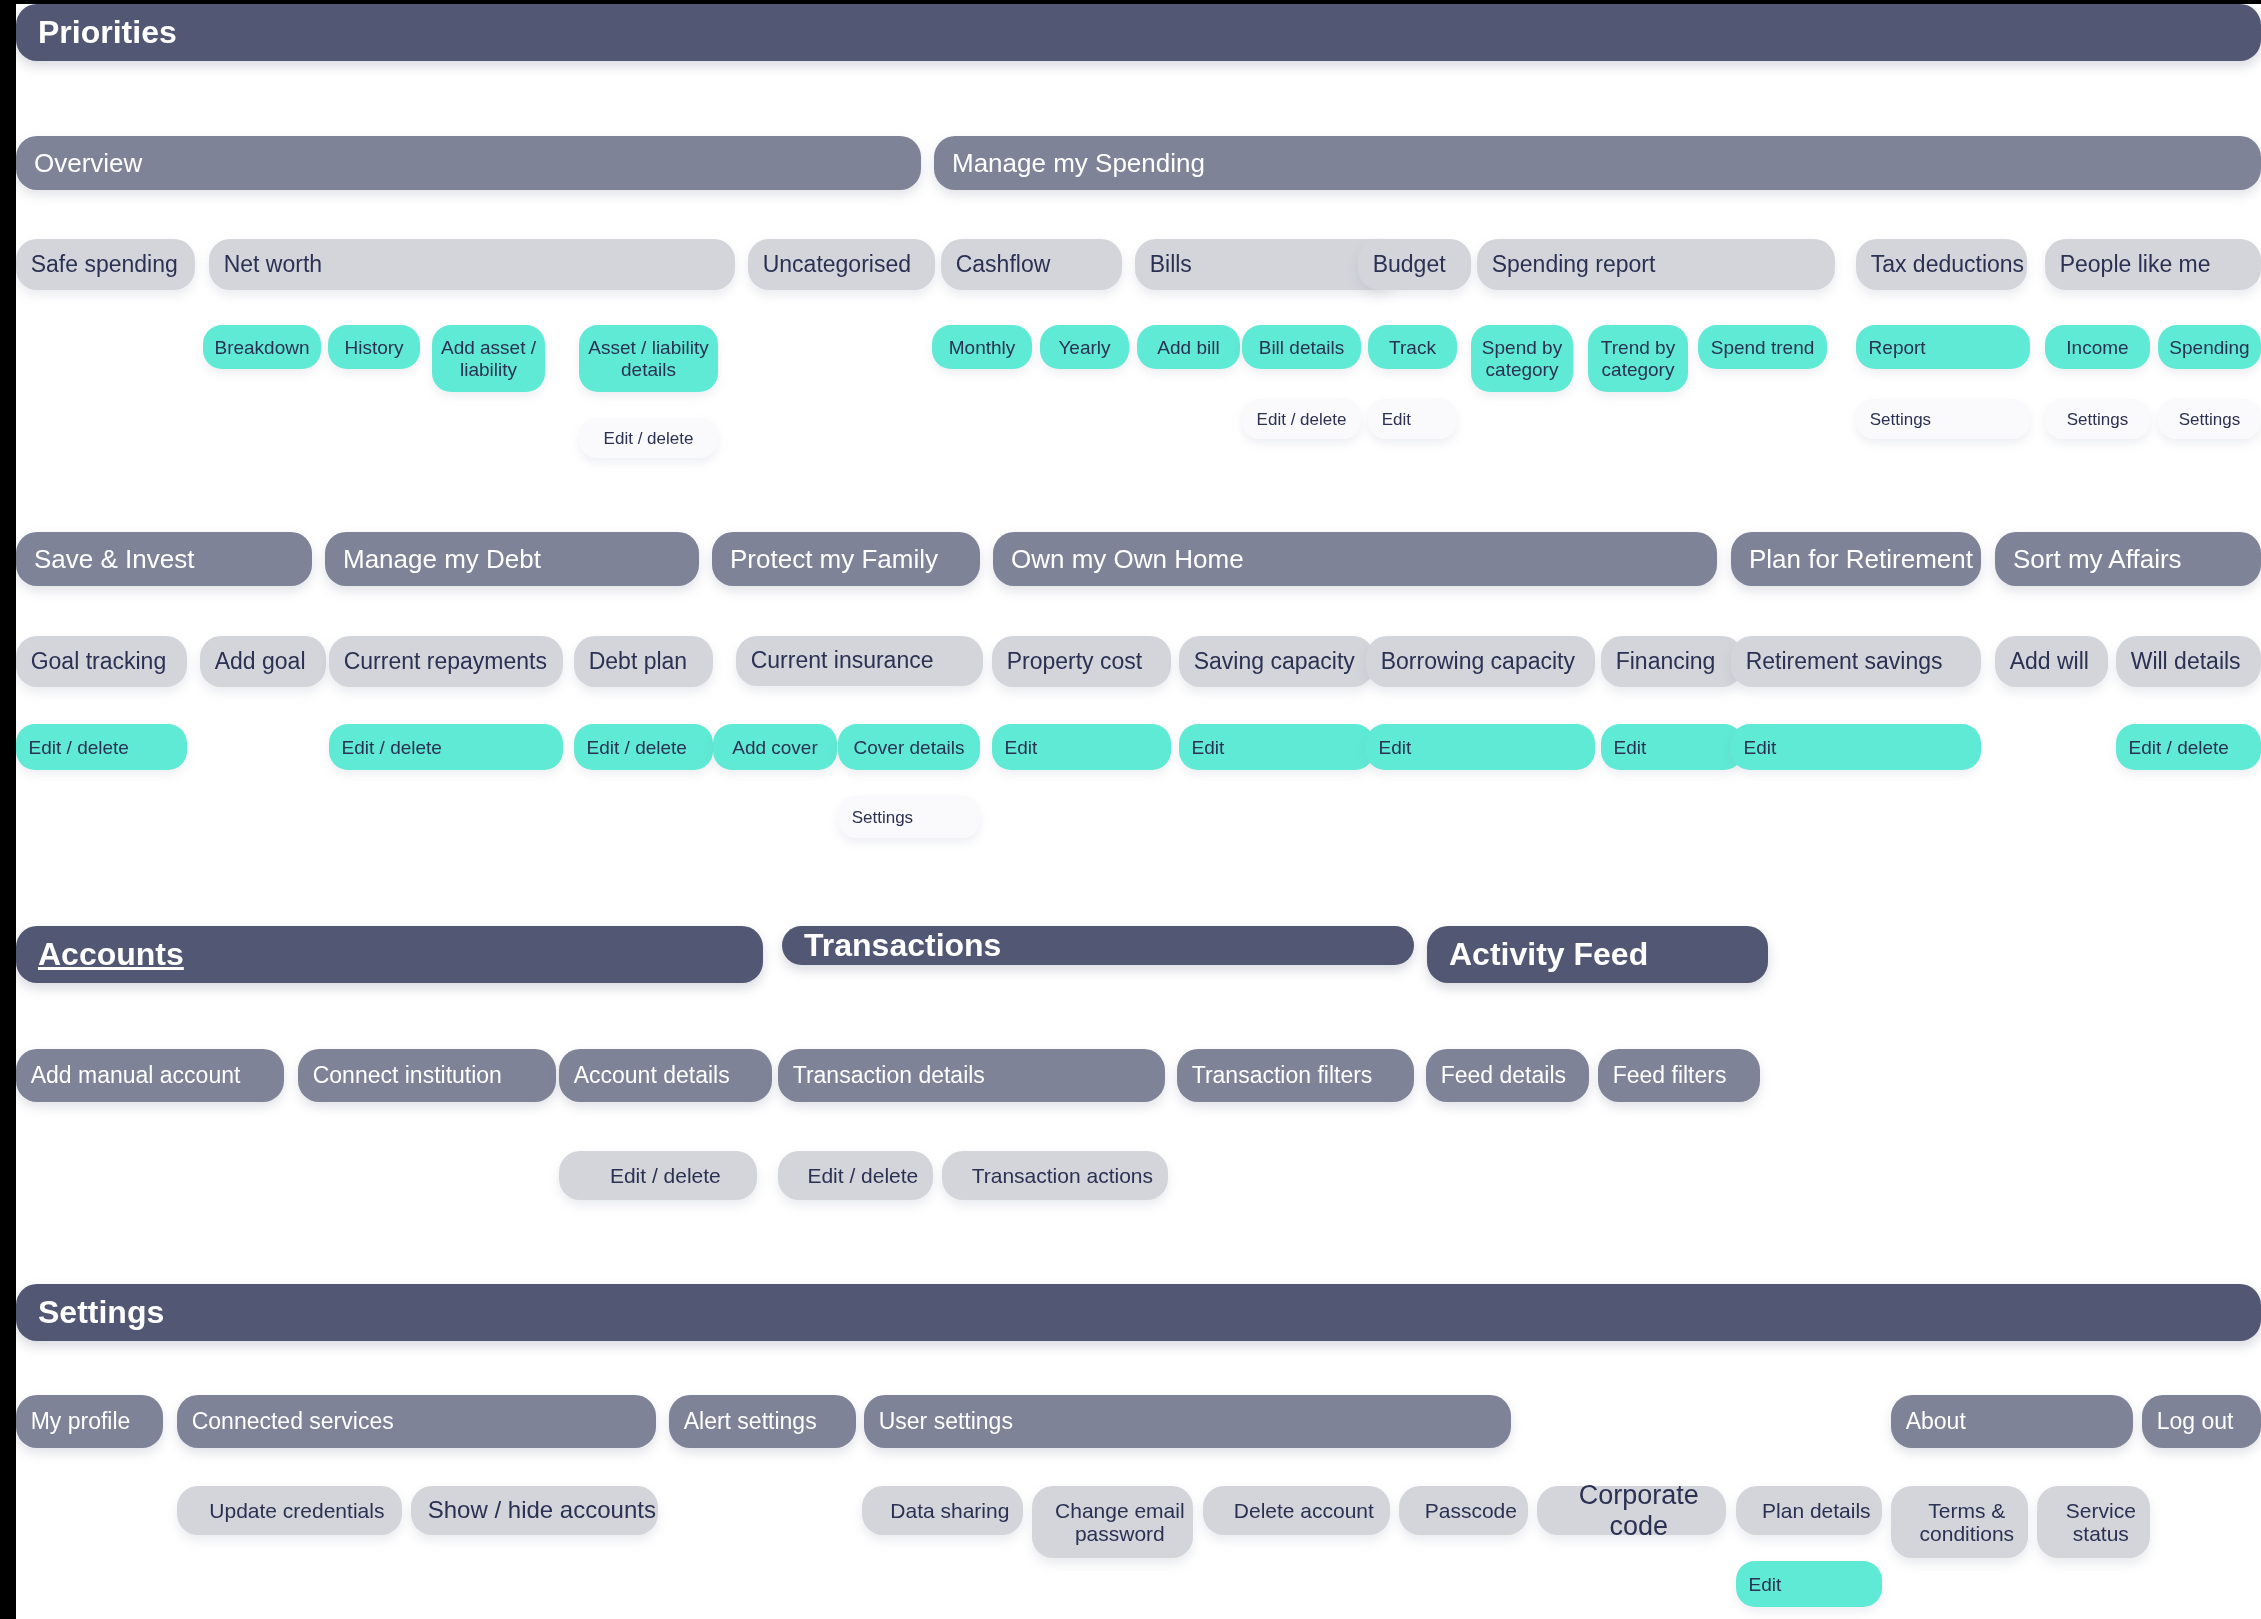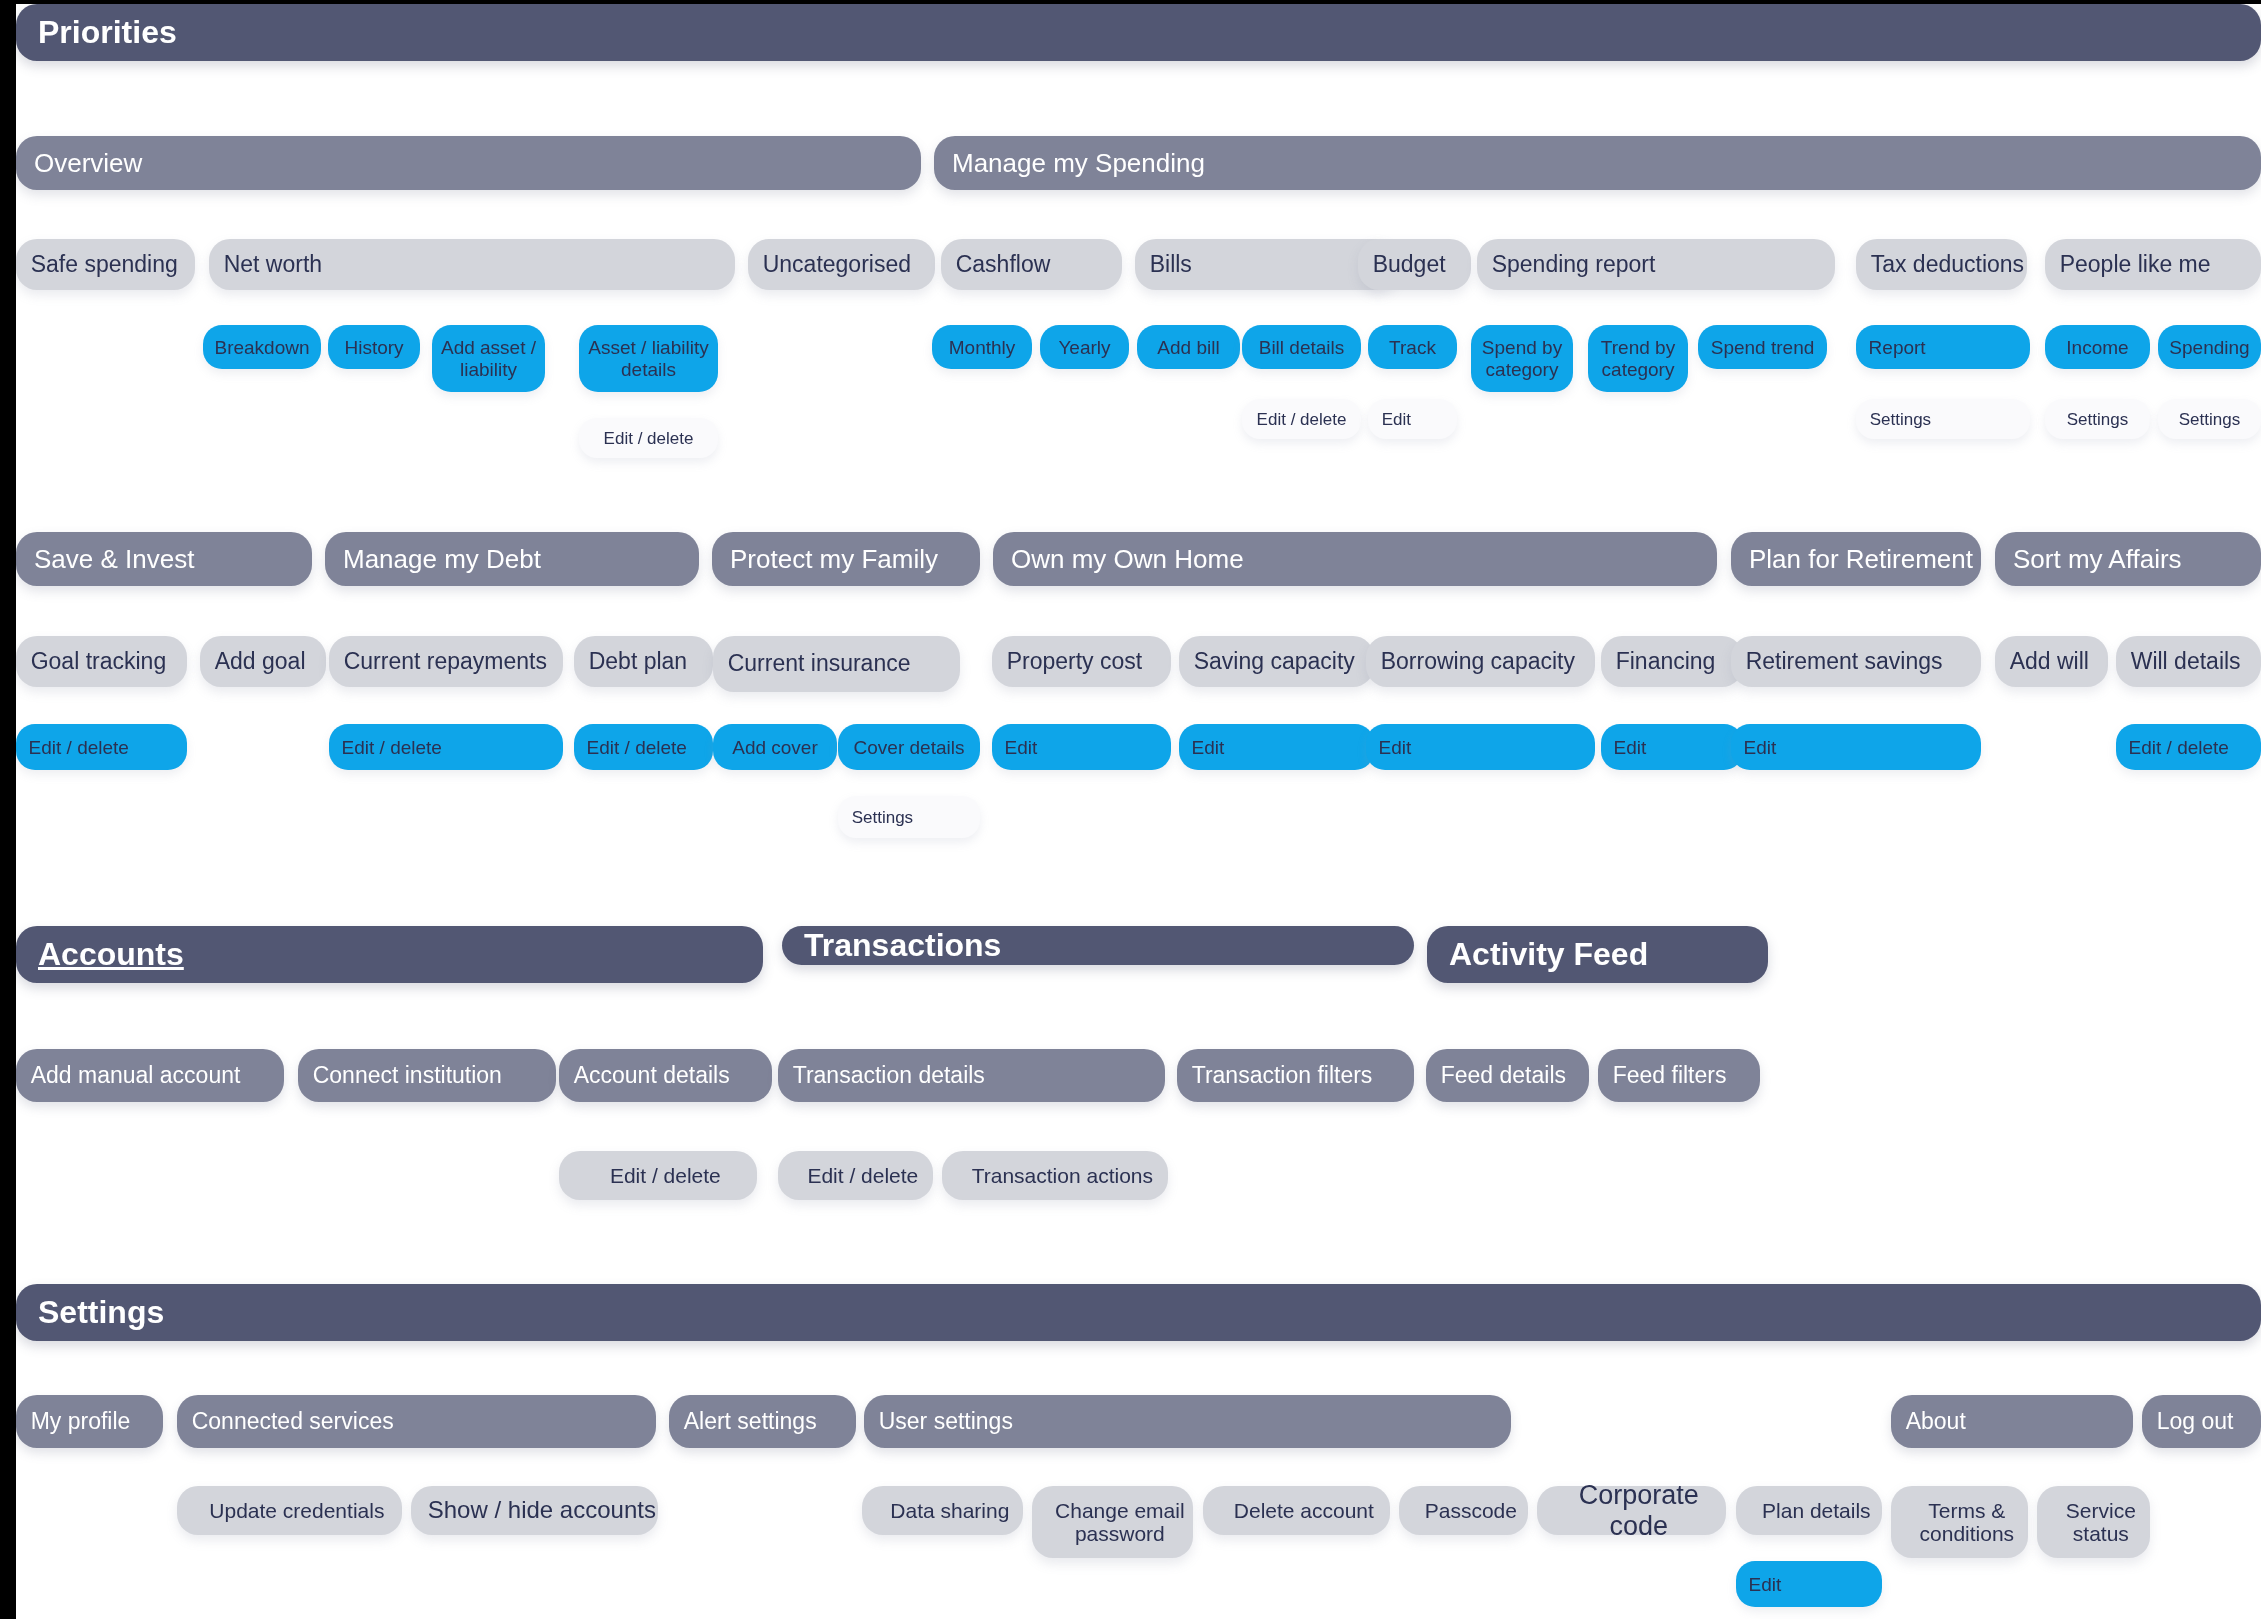--- a/index.html
+++ b/index.html
@@ -48,21 +48,21 @@
   .lvl2{
     background:#D3D5DB;
     color:#2B3152;
     font-size:23px;
     padding-left:14.7px;
     border-radius:21px;
     box-shadow:0 5.3px 10.5px rgba(140,146,166,.18);
   }
   
   .lvl3{
-    background:#0ea5e9;
+    background:#5eead4;
     color:#2B3152;
     font-size:19px;
     border-radius:19px;
     box-shadow:0 4.7px 9.5px rgba(150,156,176,.16);
   }
   
   .lvl4{
     background:#FAFAFC;
     color:#2B3152;
     font-size:17px;
@@ -129,21 +129,21 @@
   <div class="pill lvl1" style="left:309px;top:528px;width:374px;height:54px;">Manage my Debt</div>
   <div class="pill lvl1" style="left:696px;top:528px;width:268px;height:54px;">Protect my Family</div>
   <div class="pill lvl1" style="left:977px;top:528px;width:724px;height:54px;">Own my Own Home</div>
   <div class="pill lvl1" style="left:1715px;top:528px;width:250px;height:54px;">Plan for Retirement</div>
   <div class="pill lvl1" style="left:1979px;top:528px;width:266px;height:54px;">Sort my Affairs</div>
 
   <div class="pill lvl2" style="left:0px;top:632px;width:171px;height:51px;">Goal tracking</div>
   <div class="pill lvl2" style="left:184px;top:632px;width:126px;height:51px;">Add goal</div>
   <div class="pill lvl2" style="left:313px;top:632px;width:234px;height:51px;">Current repayments</div>
   <div class="pill lvl2" style="left:558px;top:632px;width:139px;height:51px;">Debt plan</div>
-  <div class="pill lvl2" style="left:697px;top:632px;width:247px;height:56px;">Current insurance</div>
+  <div class="pill lvl2" style="left:720px;top:632px;width:247px;height:50px;">Current insurance</div>
   <div class="pill lvl2" style="left:976px;top:632px;width:179px;height:51px;">Property cost</div>
   <div class="pill lvl2" style="left:1163px;top:632px;width:195px;height:51px;">Saving capacity</div>
   <div class="pill lvl2" style="left:1350px;top:632px;width:229px;height:51px;">Borrowing capacity</div>
   <div class="pill lvl2" style="left:1585px;top:632px;width:142px;height:51px;">Financing</div>
   <div class="pill lvl2" style="left:1715px;top:632px;width:250px;height:51px;">Retirement savings</div>
   <div class="pill lvl2" style="left:1979px;top:632px;width:113px;height:51px;">Add will</div>
   <div class="pill lvl2" style="left:2100px;top:632px;width:145px;height:51px;">Will details</div>
 
   <div class="pill lvl3 pad" style="left:0px;top:720px;width:171px;height:46px;">Edit / delete</div>
   <div class="pill lvl3 pad" style="left:313px;top:720px;width:234px;height:46px;">Edit / delete</div>

